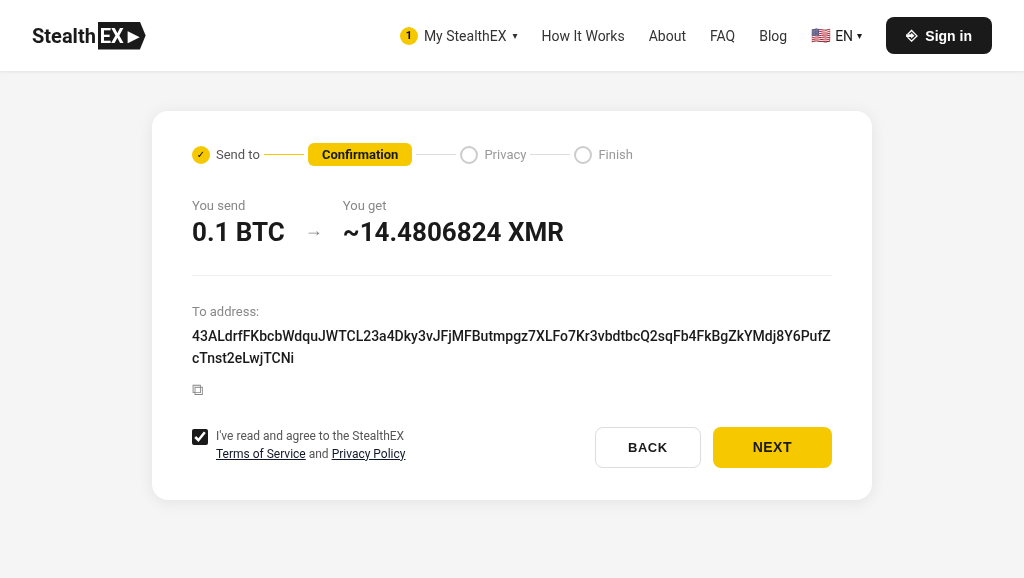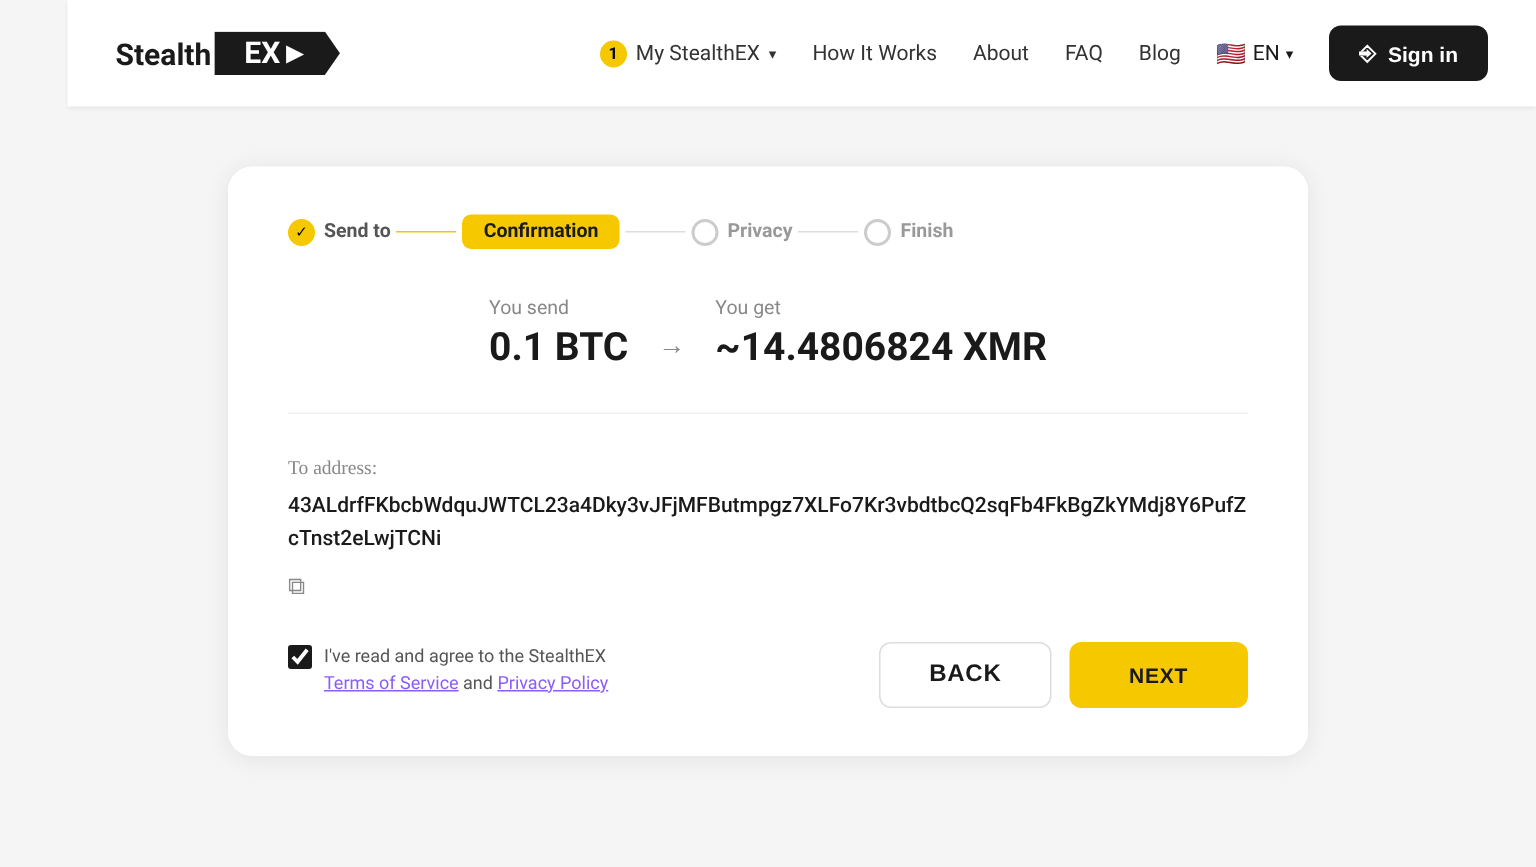--- a/index.html
+++ b/index.html
@@ -12,34 +12,33 @@
 
     
     .header {
       background: #fff;
       height: 71px;
       display: flex;
       align-items: center;
       justify-content: space-between;
       padding: 0 32px;
       box-shadow: 0 1px 3px rgba(0,0,0,0.08);
-      margin-left: 45px;
     }
     .logo {
       display: flex;
       align-items: center;
       font-weight: 700;
       font-size: 20px;
       color: #1a1a1a;
     }
     .logo-stealth { font-weight: 700; }
     .logo-ex {
       background: #1a1a1a;
       color: #fff;
-      padding: 2px 20px;
+      padding: 2px 2px;
       margin-left: 2px;
       clip-path: polygon(0 0, 88% 0, 100% 50%, 88% 100%, 0 100%);
       font-weight: 700;
     }
 
     .nav {
       display: flex;
       align-items: center;
       gap: 24px;
     }
@@ -136,21 +135,21 @@
       color: #ccc;
     }
     .step-dot.done {
       background: #f5c800;
       border-color: #f5c800;
       color: #000;
     }
     .step-label {
       font-size: 13px;
       color: #999;
-      font-weight: 700;
+      font-weight: 400;
     }
     .step-label.active {
       color: #1a1a1a;
       font-weight: 700;
       background: #f5c800;
       padding: 4px 14px;
       border-radius: 6px;
     }
     .step-label.done {
       color: #555;
@@ -166,21 +165,20 @@
     }
 
     
     .exchange-row {
       display: flex;
       align-items: flex-end;
       gap: 20px;
       margin-bottom: 28px;
       padding-bottom: 28px;
       border-bottom: 1px solid #f0f0f0;
-      justify-content: center;
     }
     .exchange-side {
       display: flex;
       flex-direction: column;
       gap: 4px;
     }
     .exchange-label {
       font-size: 13px;
       color: #888;
     }
@@ -196,21 +194,20 @@
     }
 
     
     .address-section {
       margin-bottom: 28px;
     }
     .address-label {
       font-size: 13px;
       color: #888;
       margin-bottom: 6px;
-      font-family: Liberation Serif, serif;
     }
     .address-row {
       display: flex;
       align-items: flex-start;
       justify-content: space-between;
       gap: 8px;
       flex-direction: column;
     }
     .address-text {
       font-size: 14px;
@@ -247,35 +244,35 @@
       accent-color: #1a1a1a;
       flex-shrink: 0;
       cursor: pointer;
     }
     .terms-text {
       font-size: 12px;
       color: #555;
       line-height: 1.5;
     }
     .terms-text a {
-      color: #8b5cf6;
+      color: #0f172a;
       text-decoration: underline;
     }
 
     .btn-group {
       display: flex;
       gap: 12px;
     }
     .btn-back {
       background: #fff;
       border: 1.5px solid #ddd;
       color: #1a1a1a;
       border-radius: 8px;
       padding: 12px 32px;
-      font-size: 16px;
+      font-size: 13px;
       font-weight: 700;
       cursor: pointer;
       letter-spacing: 0.5px;
     }
     .btn-next {
       background: #f5c800;
       border: none;
       color: #1a1a1a;
       border-radius: 8px;
       padding: 12px 40px;

